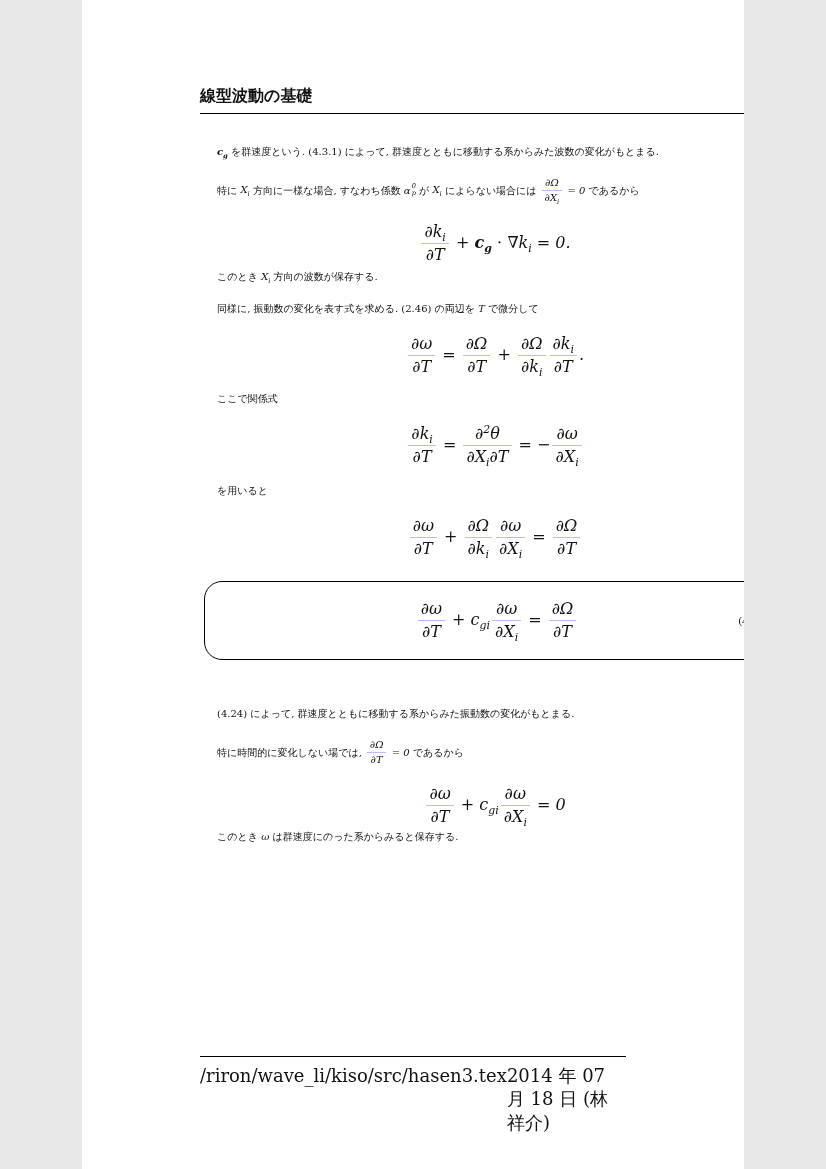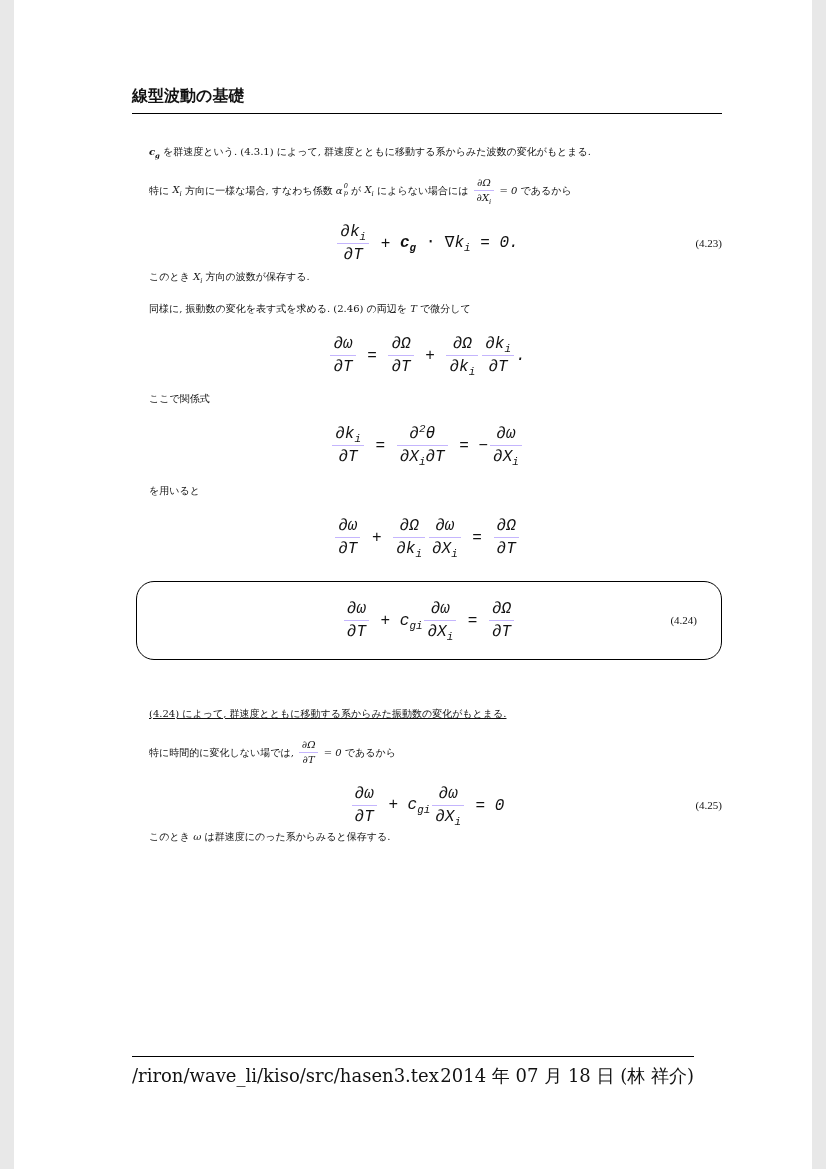--- a/index.html
+++ b/index.html
@@ -1,18 +1,18 @@
 <!DOCTYPE html>
 <html><head>
 <meta charset="utf-8">
 <title>page</title>
 <style>
   html,body { margin:0; padding:0; background:#e8e8e8; }
   .page {
-    position:relative; width:798px; height:1169px; margin:0 auto;
+    position:relative; width:662px; height:1169px; margin:0 auto;
     background:#ffffff; color:#121212;
     font-family:"DejaVu Serif","Liberation Serif",serif;
     overflow:hidden;
   }
   .content { position:absolute; left:118px; top:0; width:590px; }
 
   
   .header {
     margin-top:86px; padding-bottom:6px; border-bottom:1.5px solid #000;
     display:flex; justify-content:space-between; align-items:baseline;
@@ -41,21 +41,21 @@
 
   
   .stack {
     display:inline-block; vertical-align:-0.35em; font-size:66%;
     line-height:1.1; text-align:left; font-style:italic; margin-left:1px;
   }
   .stack span { display:block; }
 
   
   .eq { position:relative; text-align:center; font-size:16px; }
-  .eq .math { display:inline-block;font-family:Liberation Mono, monospace; }
+  .eq .math { display:inline-block; }
   .eqno {
     position:absolute; right:0; top:50%; transform:translateY(-50%);
     font-style:normal; font-size:11px;font-family:Liberation Serif, serif;
   }
 
   
   .eqbox {
     border:1.2px solid #000; border-radius:18px;
     margin:22px 0 0 4px; padding:17px 18px;
   }
@@ -67,21 +67,21 @@
   .sp-p2   { margin-top:9px;  }
   .sp-eq1  { margin-top:6px;  }
   .sp-la   { margin-top:4px;  }
   .sp-lb   { margin-top:1px;  }
   .sp-eq2  { margin-top:12px; }
   .sp-p5   { margin-top:14px; }
   .sp-eq3  { margin-top:14px; }
   .sp-p6   { margin-top:16px; }
   .sp-eq4  { margin-top:14px; }
   .sp-p7   { margin-top:16px; }
-  .sp-p8   { margin-top:46px;text-decoration:underline; }
+  .sp-p8   { margin-top:46px; }
   .sp-p9   { margin-top:8px;  }
   .sp-eq6  { margin-top:2px;  }
   .sp-p10  { margin-top:2px;  }
 
   
   .footer {
     position:absolute; left:118px; right:118px; top:1056px;
     border-top:1.5px solid #000; padding-top:7px;
     display:flex; justify-content:space-between;
     font-size:18px; line-height:1.3;

